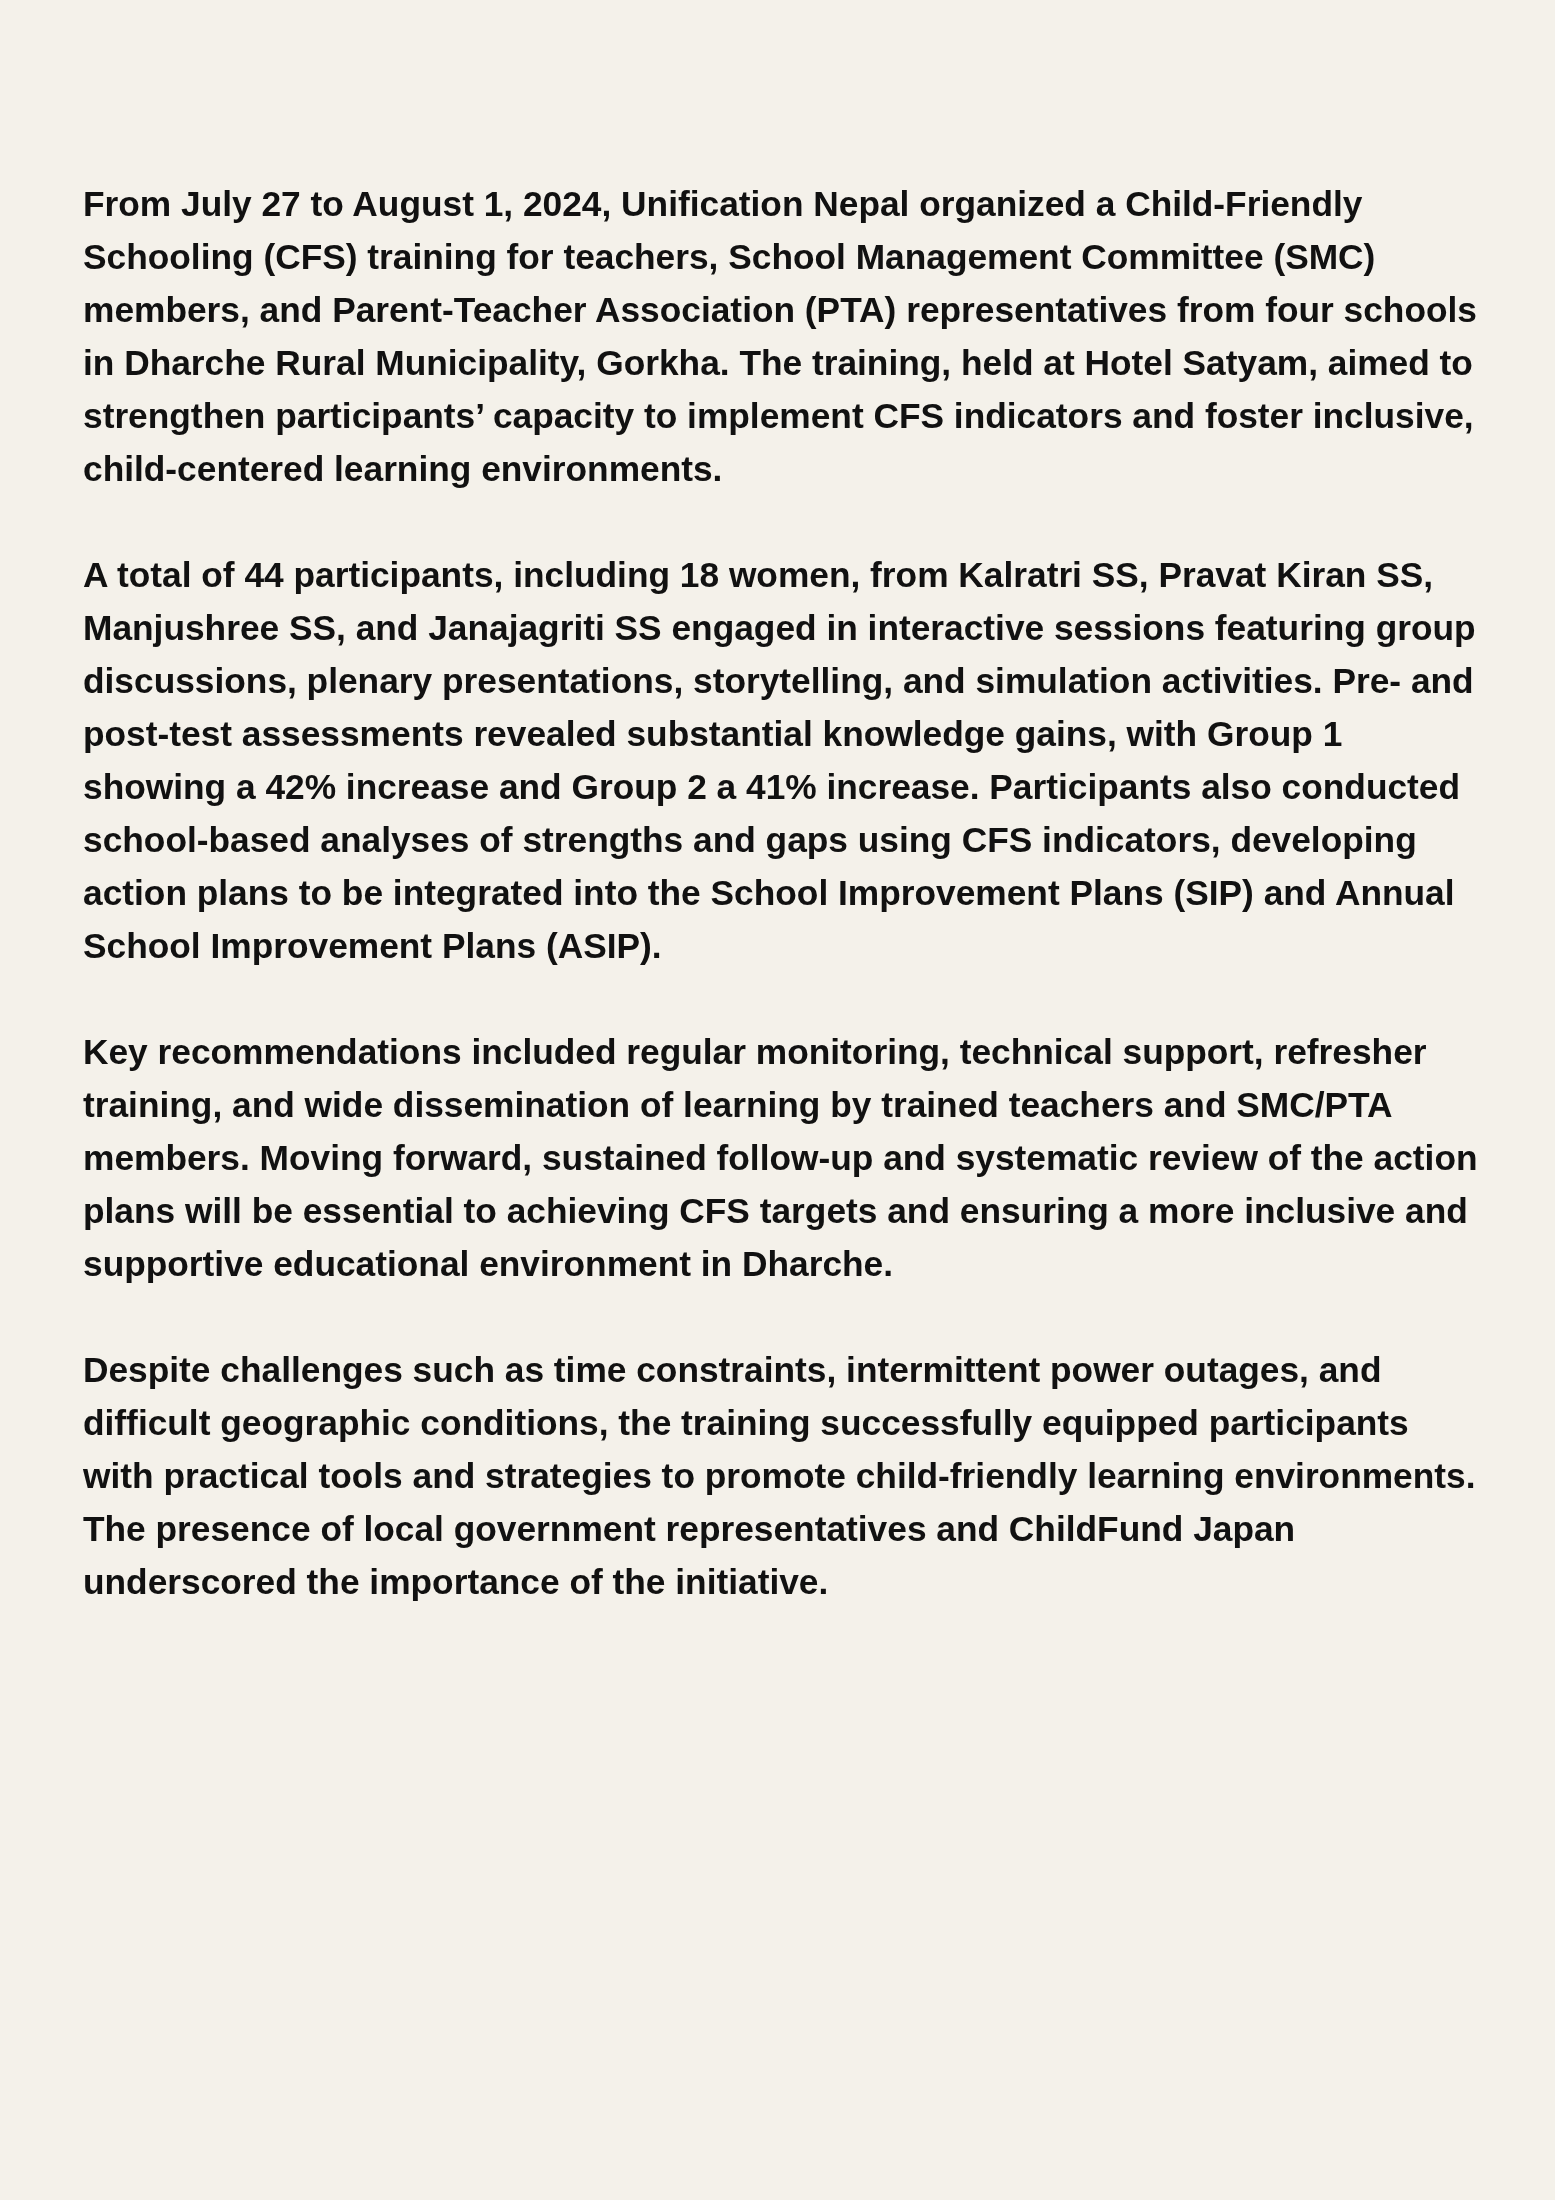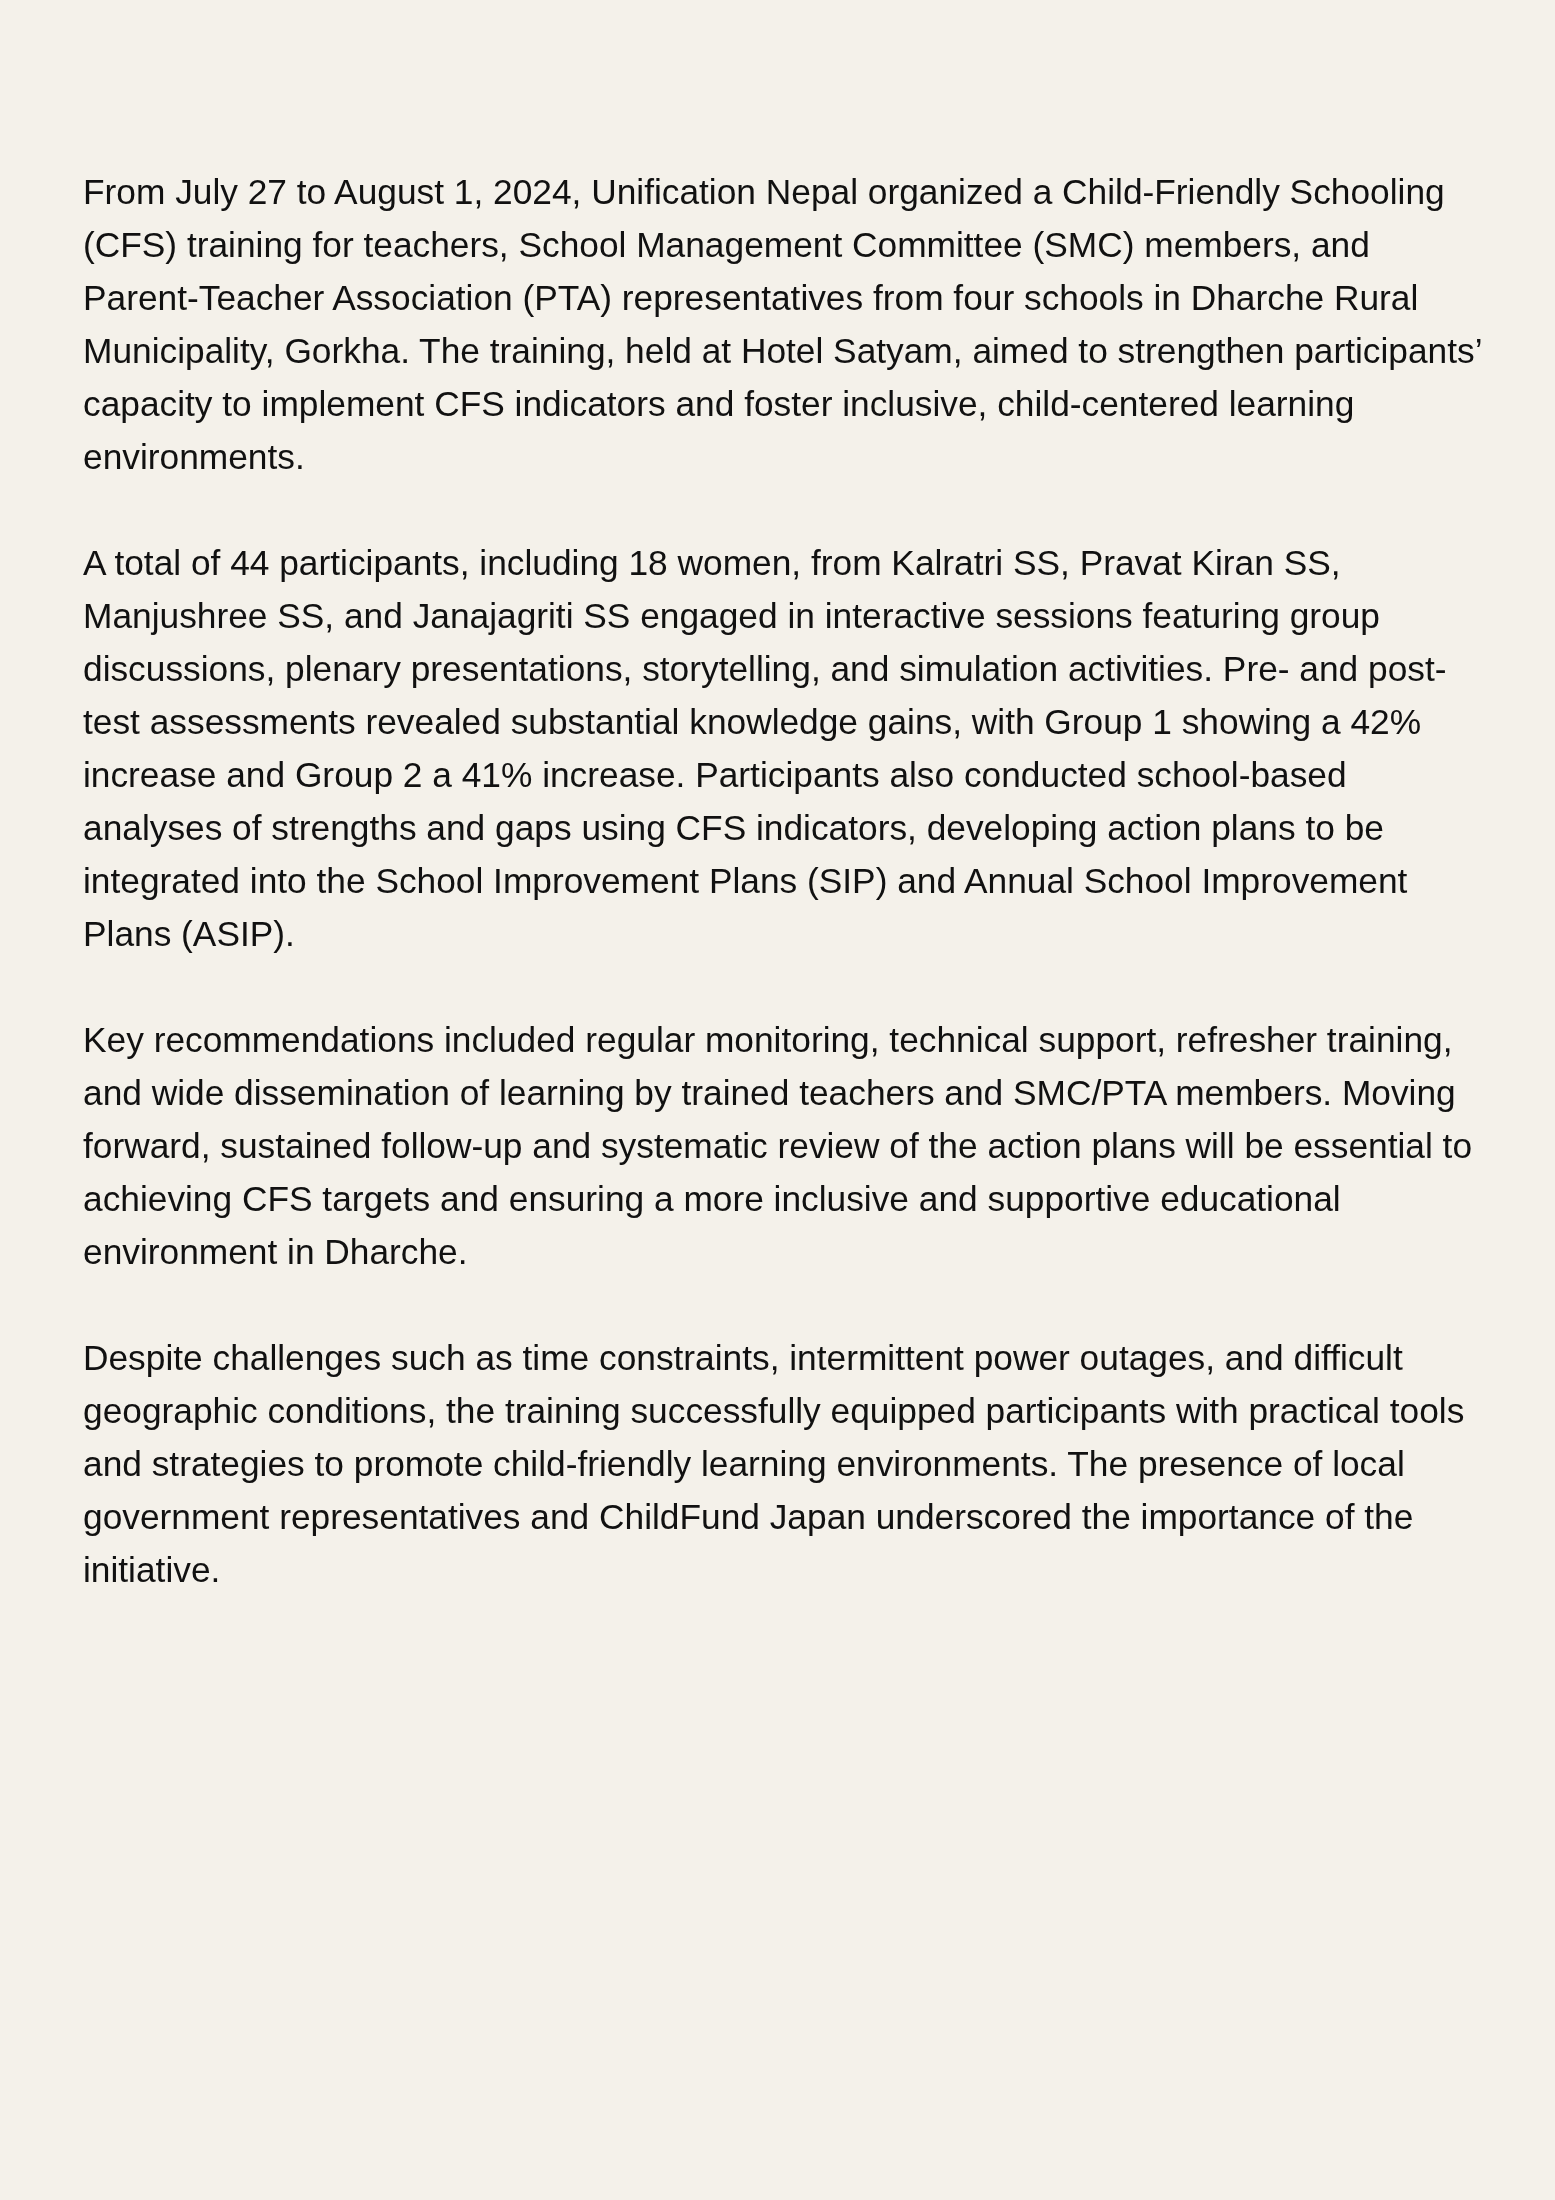--- a/index.html
+++ b/index.html
@@ -20,21 +20,22 @@
     width: 1400px;
   }
   .title {
     margin: 0;
     font-size: 44px;
     font-weight: bold;
     line-height: 63px;
     color: #0a0a0a;
   }
   .body {
-    margin-top: 32px;
+    margin-top: 44px;
+    font-weight: bold;
   }
   .para {
     margin: 0 0 53px 0;
     font-size: 35.3px;
     line-height: 53px;
     color: #111111;
   }
 </style>
 </head>
 <body>

